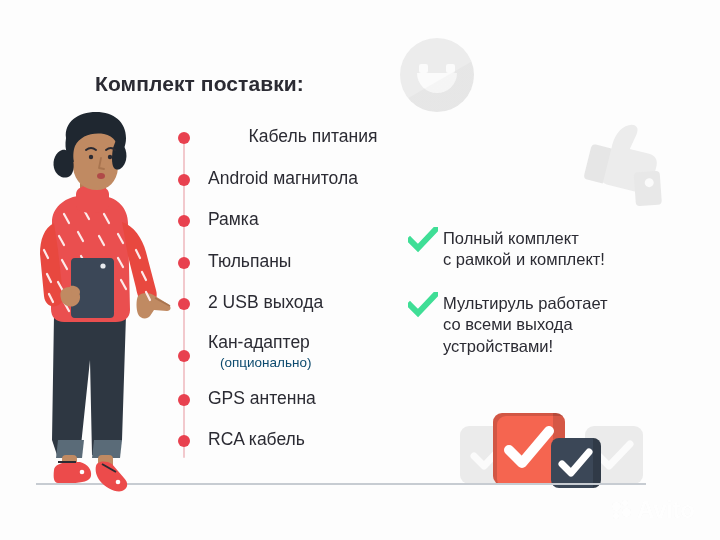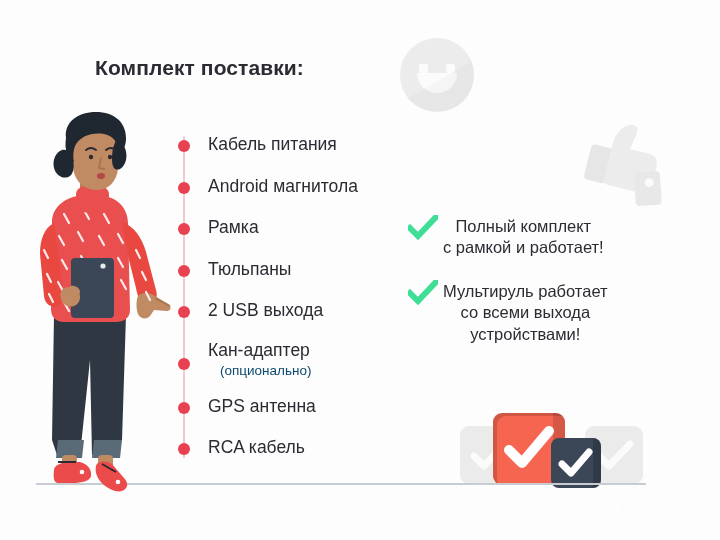--- a/index.html
+++ b/index.html
@@ -19,34 +19,34 @@
   .smiley .eye.r{left:46px;}
   .smiley .mouth{position:absolute;left:17px;top:35px;width:40px;height:20px;background:#fbfbfb;
           border-radius:0 0 22px 22px;}
   .smiley .shade{position:absolute;left:0;top:0;width:74px;height:74px;border-radius:50%;
           background:linear-gradient(150deg,rgba(0,0,0,0) 55%,rgba(0,0,0,0.022) 56%);}
 
   .thumb{position:absolute;left:578px;top:118px;width:92px;height:92px;}
   .thumb svg{display:block;width:92px;height:92px;}
 
   
-  .heading{position:absolute;left:95px;top:56px;font-size:21px;font-weight:bold;color:#2b2b33;
+  .heading{position:absolute;left:95px;top:72px;font-size:21px;font-weight:bold;color:#2b2b33;
            letter-spacing:.1px;white-space:nowrap;}
 
   
   .list{position:absolute;left:178px;top:128px;width:240px;}
   .track{position:absolute;left:5px;top:8px;width:2px;height:322px;background:#f2c9cd;border-radius:1px;}
   .row{position:relative;display:flex;align-items:flex-start;min-height:0;}
   .dot{position:absolute;left:0;width:12px;height:12px;border-radius:50%;background:#e8414f;}
   .row .txt{margin-left:30px;color:#2b2b33;font-size:17.5px;line-height:1;white-space:nowrap;}
   .row .sub{margin-left:42px;color:#0c4a6e;font-size:13.5px;line-height:1;white-space:nowrap;
             display:block;margin-top:5px;}
 
   
-  .benefits{position:absolute;left:408px;top:216px;width:300px;text-align:center;}
+  .benefits{position:absolute;left:408px;top:228px;width:300px;}
   .ben{position:relative;display:flex;align-items:flex-start;}
   .ben + .ben{margin-top:22px;}
   .check{flex:0 0 auto;width:30px;height:26px;margin-right:5px;margin-top:-1px;}
   .check svg{display:block;}
   .ben .btxt{color:#2b2b33;font-size:16.5px;line-height:1.3;font-weight:500;white-space:nowrap;}
 
   
   .boxes{position:absolute;left:455px;top:408px;width:190px;height:85px;}
   .bx{position:absolute;border-radius:9px;}
   .bx svg{position:absolute;}
@@ -102,21 +102,21 @@
         <circle cx="75" cy="58" r="4.5" fill="#fbfbfb" transform="rotate(-18 75 58)"></circle>
       </g>
     </svg>
   </div>
 
   <div class="heading">Комплект поставки:</div>
 
   <div class="list">
     <div class="track"></div>
 
-    <div class="row" style="margin-top:8px;">
+    <div class="row" style="margin-top:0;justify-content:center;">
       <span class="dot" style="top:4px;"></span>
       <span class="txt">Кабель питания</span>
     </div>
 
     <div class="row" style="margin-top:24px;">
       <span class="dot" style="top:4px;"></span>
       <span class="txt">Android магнитола</span>
     </div>
 
     <div class="row" style="margin-top:24px;">
@@ -155,21 +155,21 @@
 
   <div class="benefits">
     <div class="ben">
       <span class="check">
         <svg viewBox="0 0 30 26" xmlns="http://www.w3.org/2000/svg">
           <path d="M2 13 L10 21 L28 2" stroke="#3fde96" stroke-width="6" fill="none" stroke-linecap="square" stroke-linejoin="miter"></path>
         </svg>
       </span>
       <span class="btxt">
         <span>Полный комплект</span><br>
-        <span>с рамкой и работает!</span>
+        <span>с рамкой и комплект!</span>
       </span>
     </div>
 
     <div class="ben">
       <span class="check">
         <svg viewBox="0 0 30 26" xmlns="http://www.w3.org/2000/svg">
           <path d="M2 13 L10 21 L28 2" stroke="#3fde96" stroke-width="6" fill="none" stroke-linecap="square" stroke-linejoin="miter"></path>
         </svg>
       </span>
       <span class="btxt">

